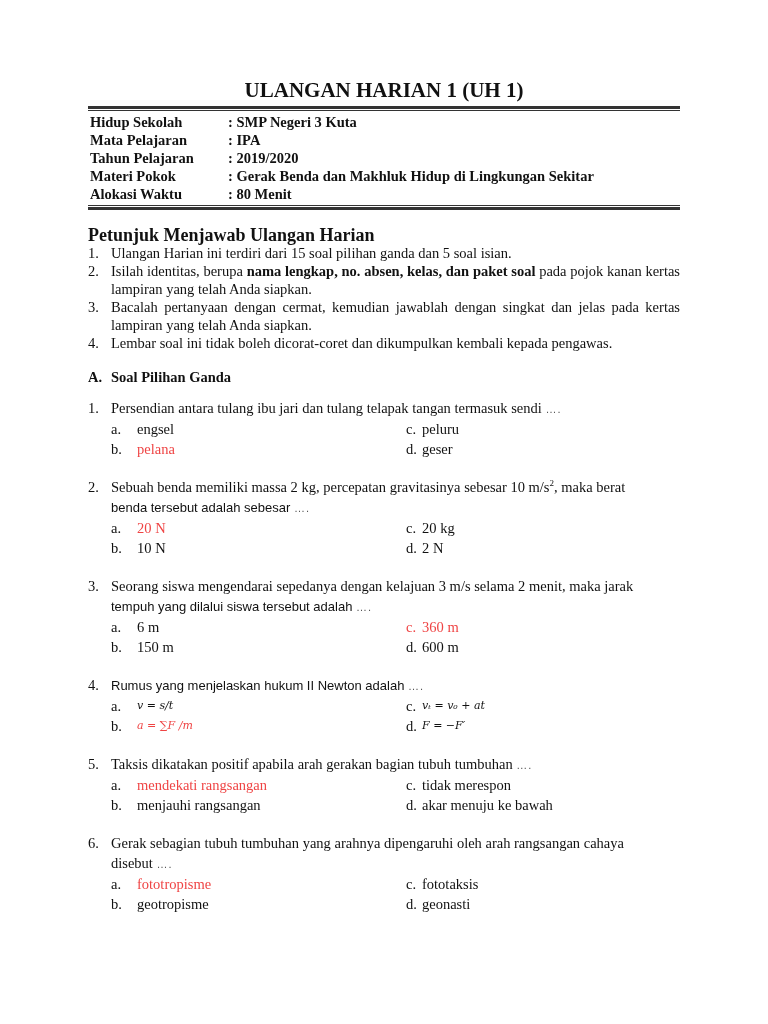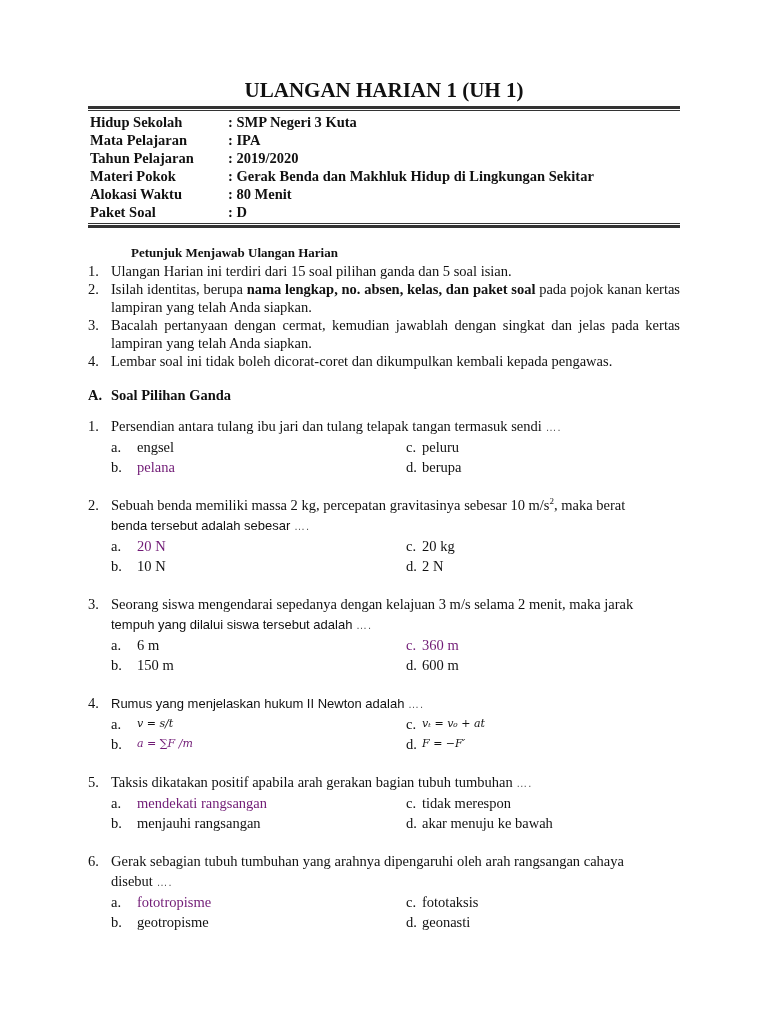--- a/index.html
+++ b/index.html
@@ -7,38 +7,38 @@
          font-family: "Liberation Serif", serif; color: #111; }
   .page { position: absolute; left: 88px; top: 72px; width: 592px; }
   .title { text-align: center; font-weight: bold; font-size: 21px; height: 28px; line-height: 28px; margin-top: 4px; }
   .rule-double { border-top: 3px solid #333; border-bottom: 1px solid #333; height: 1px; margin: 0; }
   .rule-top { margin-top: 2px; }
   .rule-bottom-thin { border-top: 1px solid #333; border-bottom: 3px solid #333; height: 1px; }
   .ident { font-weight: bold; font-size: 14.5px; line-height: 18px; padding: 2px 0 2px 2px; }
   .ident-row { display: flex; }
   .ident-label { width: 138px; }
   .ident-value { flex: 1; }
-  .instr-title { font-weight: bold; font-size: 13px; margin-top: 16px; line-height: 18px; margin-left: 43px; }
+  .instr-title { font-weight: bold; font-size: 18px; margin-top: 16px; line-height: 18px; }
   .ol { font-size: 14.5px; line-height: 18px; }
   .ol-item { display: flex; }
   .ol-num { width: 23px; flex: none; }
   .ol-text { flex: 1; text-align: justify; }
   .section-title { font-weight: bold; font-size: 14.5px; margin-top: 16px; line-height: 18px; display: flex; }
   .section-title .ol-num { width: 23px; }
   .q { margin-top: 18px; font-size: 14.5px; line-height: 20px; }
   .q-first { margin-top: 12px; }
   .q-row { display: flex; }
   .q-num { width: 23px; flex: none; }
   .q-text { flex: 1; text-align: justify; }
   .q-text .sans { font-family: "Liberation Sans", sans-serif; font-size: 13px; }
   .opts { display: grid; grid-template-columns: 295px 1fr; padding-left: 23px; }
   .opt { display: flex; height: 20px; line-height: 20px; }
   .opt-letter { width: 26px; }
   .opt-c .opt-letter { width: 16px; }
-  .correct { color: #701a75; }
+  .correct { color: #ef4444; }
   .math { font-family: "DejaVu Serif", serif; font-style: italic; font-size: 11px; }
   sup { font-size: 9px; line-height: 0; }
   .dots { font-family: "Liberation Sans", sans-serif; font-size: 11px; color: #555; letter-spacing: 1px; }
 </style>
 </head>
 <body>
 
 <div class="page">
   <div class="title">ULANGAN HARIAN 1 (UH 1)</div>
   <div class="rule-double rule-top"></div>
@@ -57,24 +57,20 @@
         <span class="ident-value">: 2019/2020</span>
       </div>
     <div class="ident-row">
         <span class="ident-label">Materi Pokok</span>
         <span class="ident-value">: Gerak Benda dan Makhluk Hidup di Lingkungan Sekitar</span>
       </div>
     <div class="ident-row">
         <span class="ident-label">Alokasi Waktu</span>
         <span class="ident-value">: 80 Menit</span>
       </div>
-    <div class="ident-row">
-        <span class="ident-label">Paket Soal</span>
-        <span class="ident-value">: D</span>
-      </div>
   </div>
   <div class="rule-bottom-thin"></div>
 
   <div class="instr-title">Petunjuk Menjawab Ulangan Harian</div>
   <div class="ol">
     <div class="ol-item">
         <span class="ol-num">1.</span>
         <span class="ol-text">Ulangan Harian ini terdiri dari 15 soal pilihan ganda dan 5 soal isian.</span>
       </div>
     <div class="ol-item">
@@ -109,21 +105,21 @@
       <div class="opt opt-c">
           <span class="opt-letter">c.</span>
           <span>peluru</span>
         </div>
       <div class="opt">
           <span class="opt-letter">b.</span>
           <span class="correct">pelana</span>
         </div>
       <div class="opt opt-c">
           <span class="opt-letter">d.</span>
-          <span>berupa</span>
+          <span>geser</span>
         </div>
     </div>
   </div>
 
   <div class="q">
     <div class="q-row">
         <span class="q-num">2.</span>
         <span class="q-text"><span>Sebuah benda memiliki massa 2 kg, percepatan gravitasinya sebesar 10 m/s</span><sup>2</sup><span>, maka berat</span><br><span class="sans">benda tersebut adalah sebesar</span> <span class="dots">….</span></span>
       </div>
     <div class="opts">

